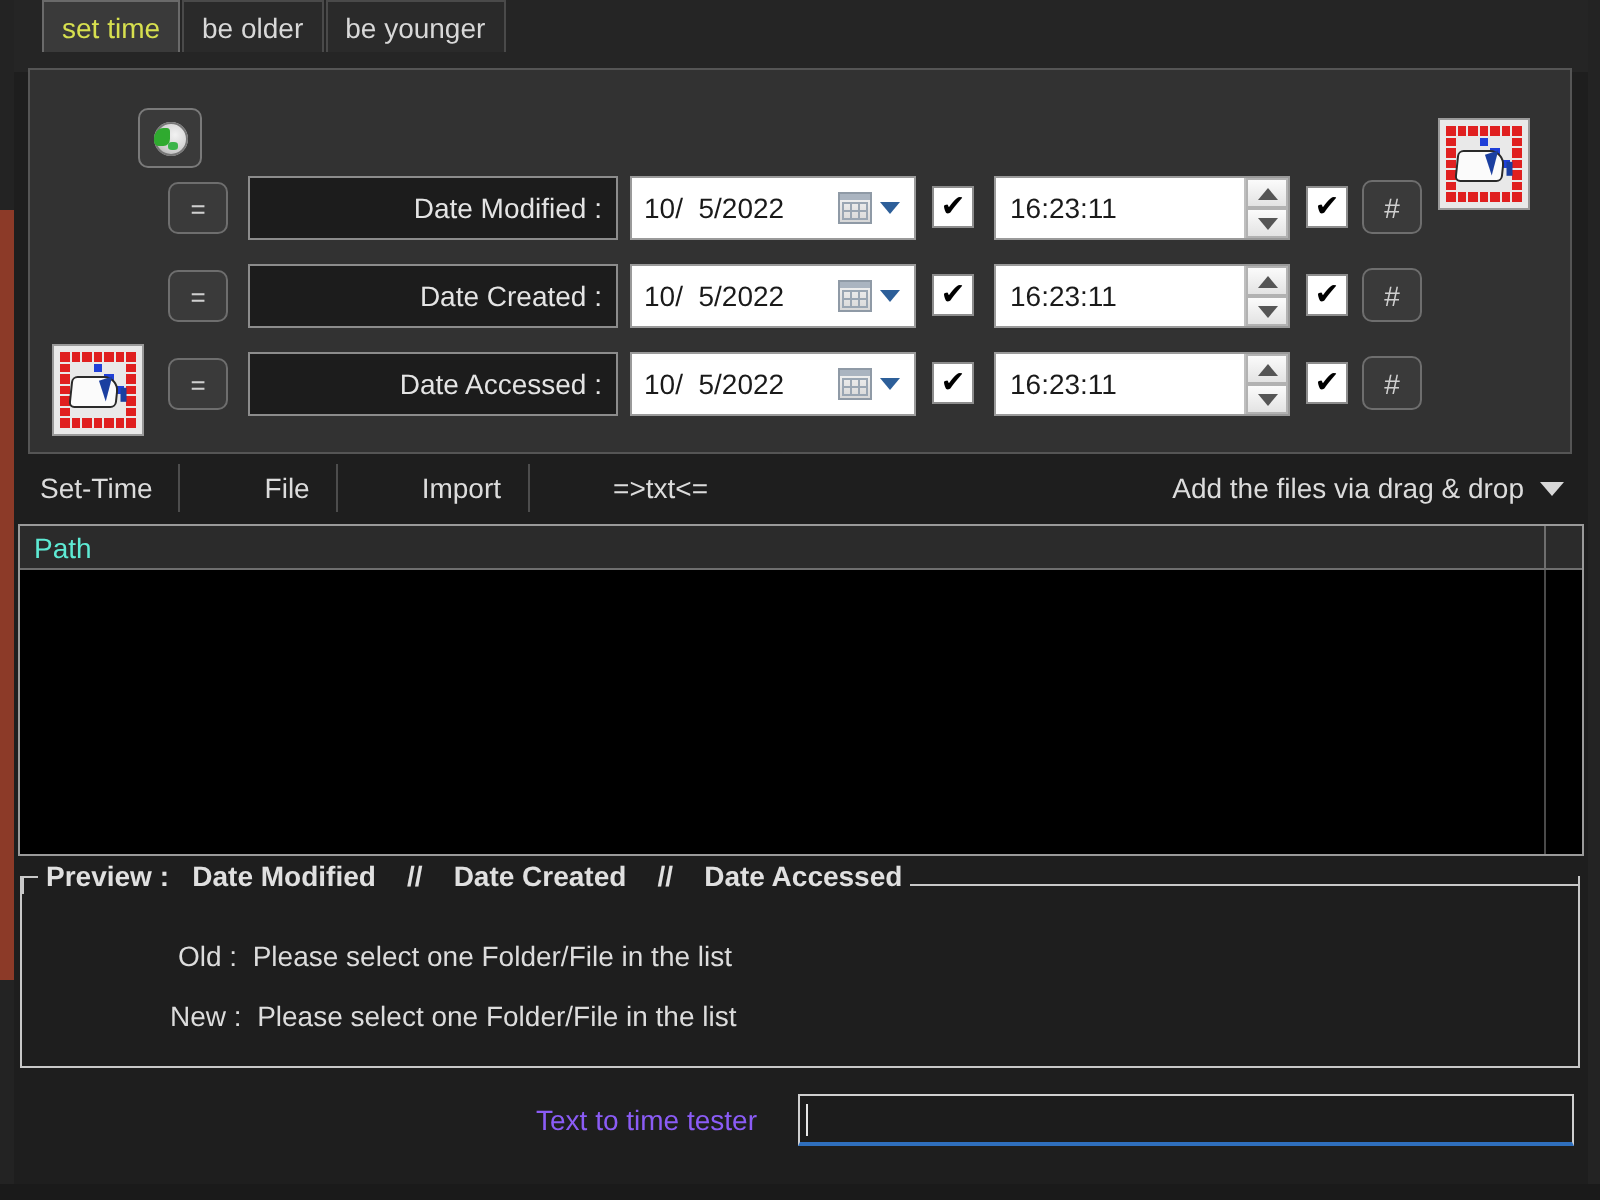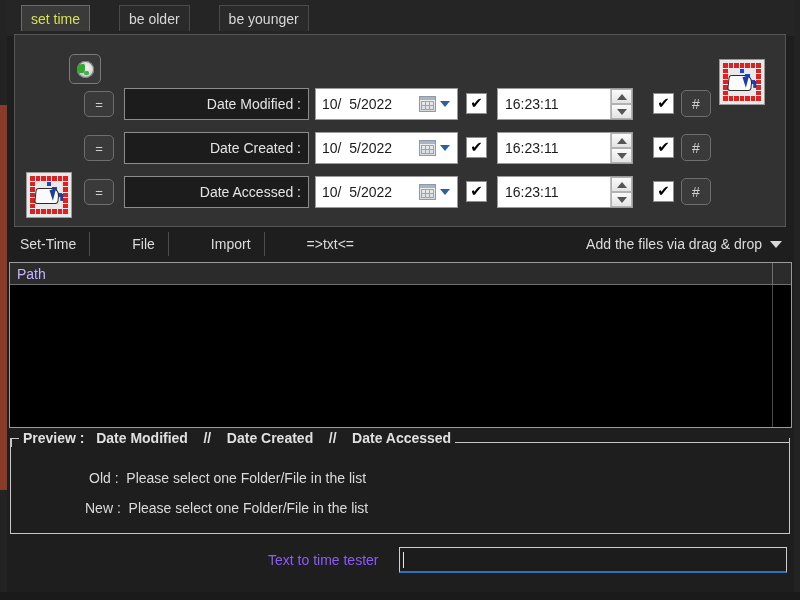--- a/index.html
+++ b/index.html
@@ -39,23 +39,22 @@
     width: 800px; height: 8px;
     background: #1a1a1a;
   }
 
   
   .tabstrip {
     position: absolute; left: 7px; top: 0;
     width: 787px; height: 36px;
     background: #252525;
     display: flex;
-    align-items: center;
+    align-items: flex-start;
     padding-left: 14px;
-    gap: 28px;
   }
   .tab {
     height: 26px;
     line-height: 26px;
     padding: 0 9px;
     font-size: 14px;
     color: #d8d8d8;
     background: #2a2a2a;
     border: 1px solid #4a4a4a;
     border-bottom: none;
@@ -232,21 +231,21 @@
   }
   .chk span {
     color: #000; font-size: 15px; line-height: 1;
     font-family: "DejaVu Sans", sans-serif;
   }
   #chk-a0, #chk-a1, #chk-a2 { left: 466px; }
   #chk-b0, #chk-b1, #chk-b2 { left: 653px; }
 
   .time-box {
     position: absolute; left: 497px; top: 0px;
-    width: 136px; height: 32px;
+    width: 148px; height: 32px;
     background: #ffffff;
     border: 1px solid #9a9a9a;
     display: flex; align-items: center;
     padding-left: 7px;
     font-size: 14px;
     color: #1a1a1a;
     cursor: text;
   }
   .time-box .tval { flex: 1; }
   .spin {
@@ -318,21 +317,21 @@
     position: absolute; left: 9px; top: 262px;
     width: 783px; height: 166px;
     background: #000;
     border: 1px solid #9a9a9a;
   }
   .lv-head {
     position: relative;
     height: 22px;
     background: #2b2b2b;
     border-bottom: 1px solid #6e6e6e;
-    color: #c4b5fd;
+    color: #5eead4;
     font-size: 14px;
     display: flex; align-items: center;
     padding-left: 7px;
   }
   .lv-col-sep {
     position: absolute; right: 18px; top: 0; bottom: 0;
     width: 1px; background: #6e6e6e;
   }
   .lv-body {
     position: relative;

